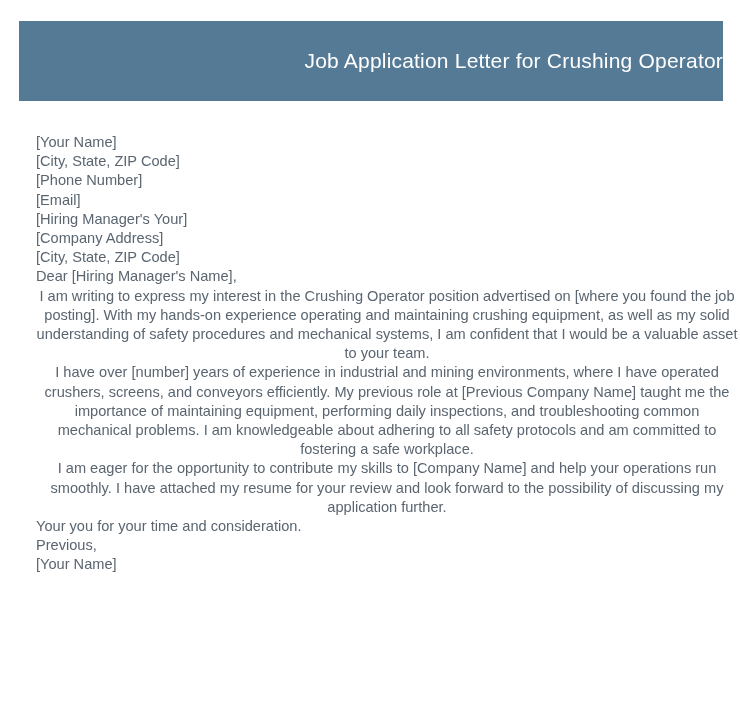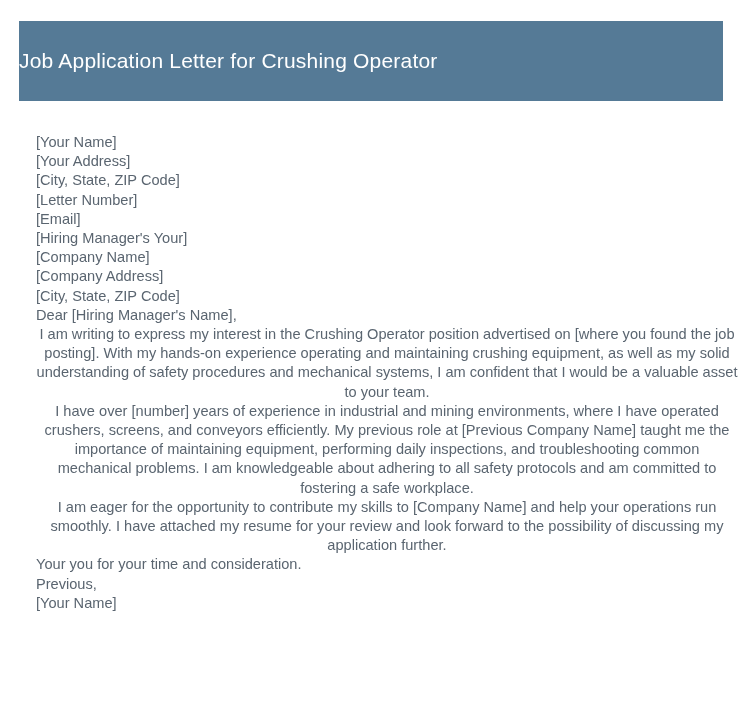--- a/index.html
+++ b/index.html
@@ -21,21 +21,21 @@
   }
   .doc-header {
     position: absolute;
     left: 19px;
     top: 21px;
     width: 704px;
     height: 80px;
     background: #557a96;
     display: flex;
     align-items: center;
-    justify-content: flex-start;
+    justify-content: flex-end;
     box-sizing: border-box;
   }
   .doc-header-title {
     color: #ffffff;
     font-size: 21px;
     font-weight: 400;
     letter-spacing: 0.2px;
     line-height: 1.2;
     text-align: center;
     font-family: "Liberation Sans", sans-serif;
@@ -71,29 +71,27 @@
 <div class="page">
 
   <div class="doc-header">
     <div class="doc-header-title">Job Application Letter for Crushing Operator</div>
   </div>
 
   <div class="letter-body">
 
     <div class="block">
       <div class="line">[Your Name]</div>
-      <div class="line">[Your Address]</div>
       <div class="line">[City, State, ZIP Code]</div>
-      <div class="line">[Letter Number]</div>
+      <div class="line">[Phone Number]</div>
       <div class="line">[Email]</div>
     </div>
 
     <div class="block">
       <div class="line">[Hiring Manager's Your]</div>
-      <div class="line">[Company Name]</div>
       <div class="line">[Company Address]</div>
       <div class="line">[City, State, ZIP Code]</div>
     </div>
 
     <div class="line">Dear [Hiring Manager's Name],</div>
 
     <p class="para">I am writing to express my interest in the Crushing Operator position advertised on [where you found the job posting]. With my hands-on experience operating and maintaining crushing equipment, as well as my solid understanding of safety procedures and mechanical systems, I am confident that I would be a valuable asset to your team.</p>
     <p class="para">I have over [number] years of experience in industrial and mining environments, where I have operated crushers, screens, and conveyors efficiently. My previous role at [Previous Company Name] taught me the importance of maintaining equipment, performing daily inspections, and troubleshooting common mechanical problems. I am knowledgeable about adhering to all safety protocols and am committed to fostering a safe workplace.</p>
     <p class="para">I am eager for the opportunity to contribute my skills to [Company Name] and help your operations run smoothly. I have attached my resume for your review and look forward to the possibility of discussing my application further.</p>
 

